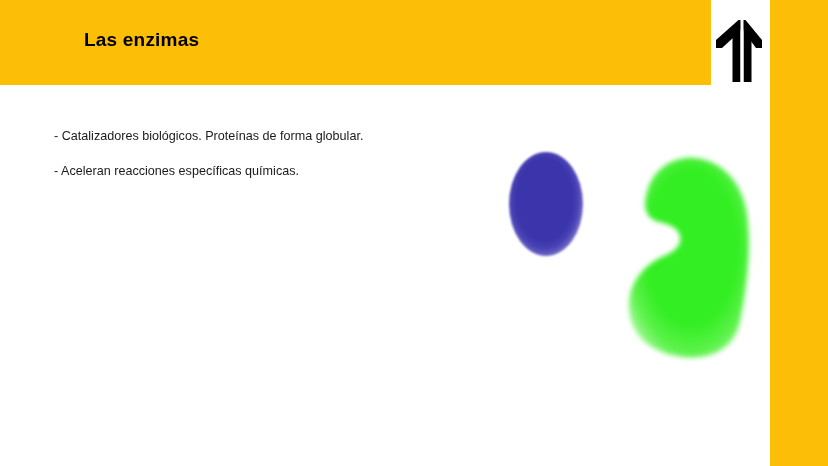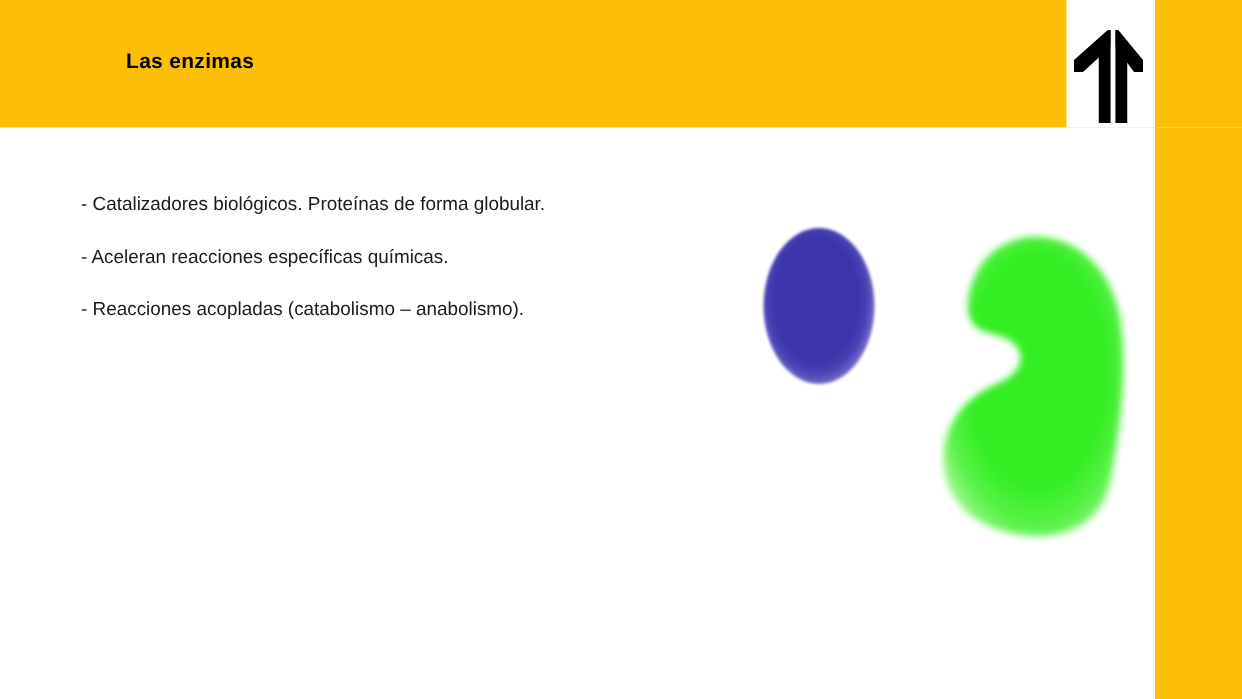--- a/index.html
+++ b/index.html
@@ -27,21 +27,21 @@
     top: 0;
     width: 828px;
     height: 85px;
     background: #fdbe07;
   }
 
   .slide-title {
     position: absolute;
     left: 84px;
     top: 30px;
-    font-size: 14px;
+    font-size: 19px;
     font-weight: bold;
     color: #000000;
     letter-spacing: 0.2px;
     line-height: 20px;
     white-space: nowrap;
   }
 
   
   .right-column {
     position: absolute;
@@ -151,21 +151,20 @@
       <polygon points="29.5,2 31.5,2 48,22 48,30 42,30 29.5,13" fill="#000000"></polygon>
       <rect x="29.5" y="11" width="8" height="53" fill="#000000"></rect>
 
       <rect x="26.5" y="11" width="3" height="53" fill="#ffffff"></rect>
     </svg>
   </div>
 
   <div class="body-text">
     <p class="bullet">- Catalizadores biológicos. Proteínas de forma globular.</p>
     <p class="bullet">- Aceleran reacciones específicas químicas.</p>
-    <p class="bullet">-  Reacciones acopladas (catabolismo – anabolismo).</p>
   </div>
 
   <div class="illus-substrate">
     <span class="visually-hidden">Elipse azul difuminada que representa el sustrato</span>
   </div>
 
   <div class="illus-enzyme">
     <svg width="140" height="210" viewBox="0 0 140 210" xmlns="http://www.w3.org/2000/svg">
       <defs>
         <radialGradient id="gGreen" cx="52%" cy="45%" r="62%">

